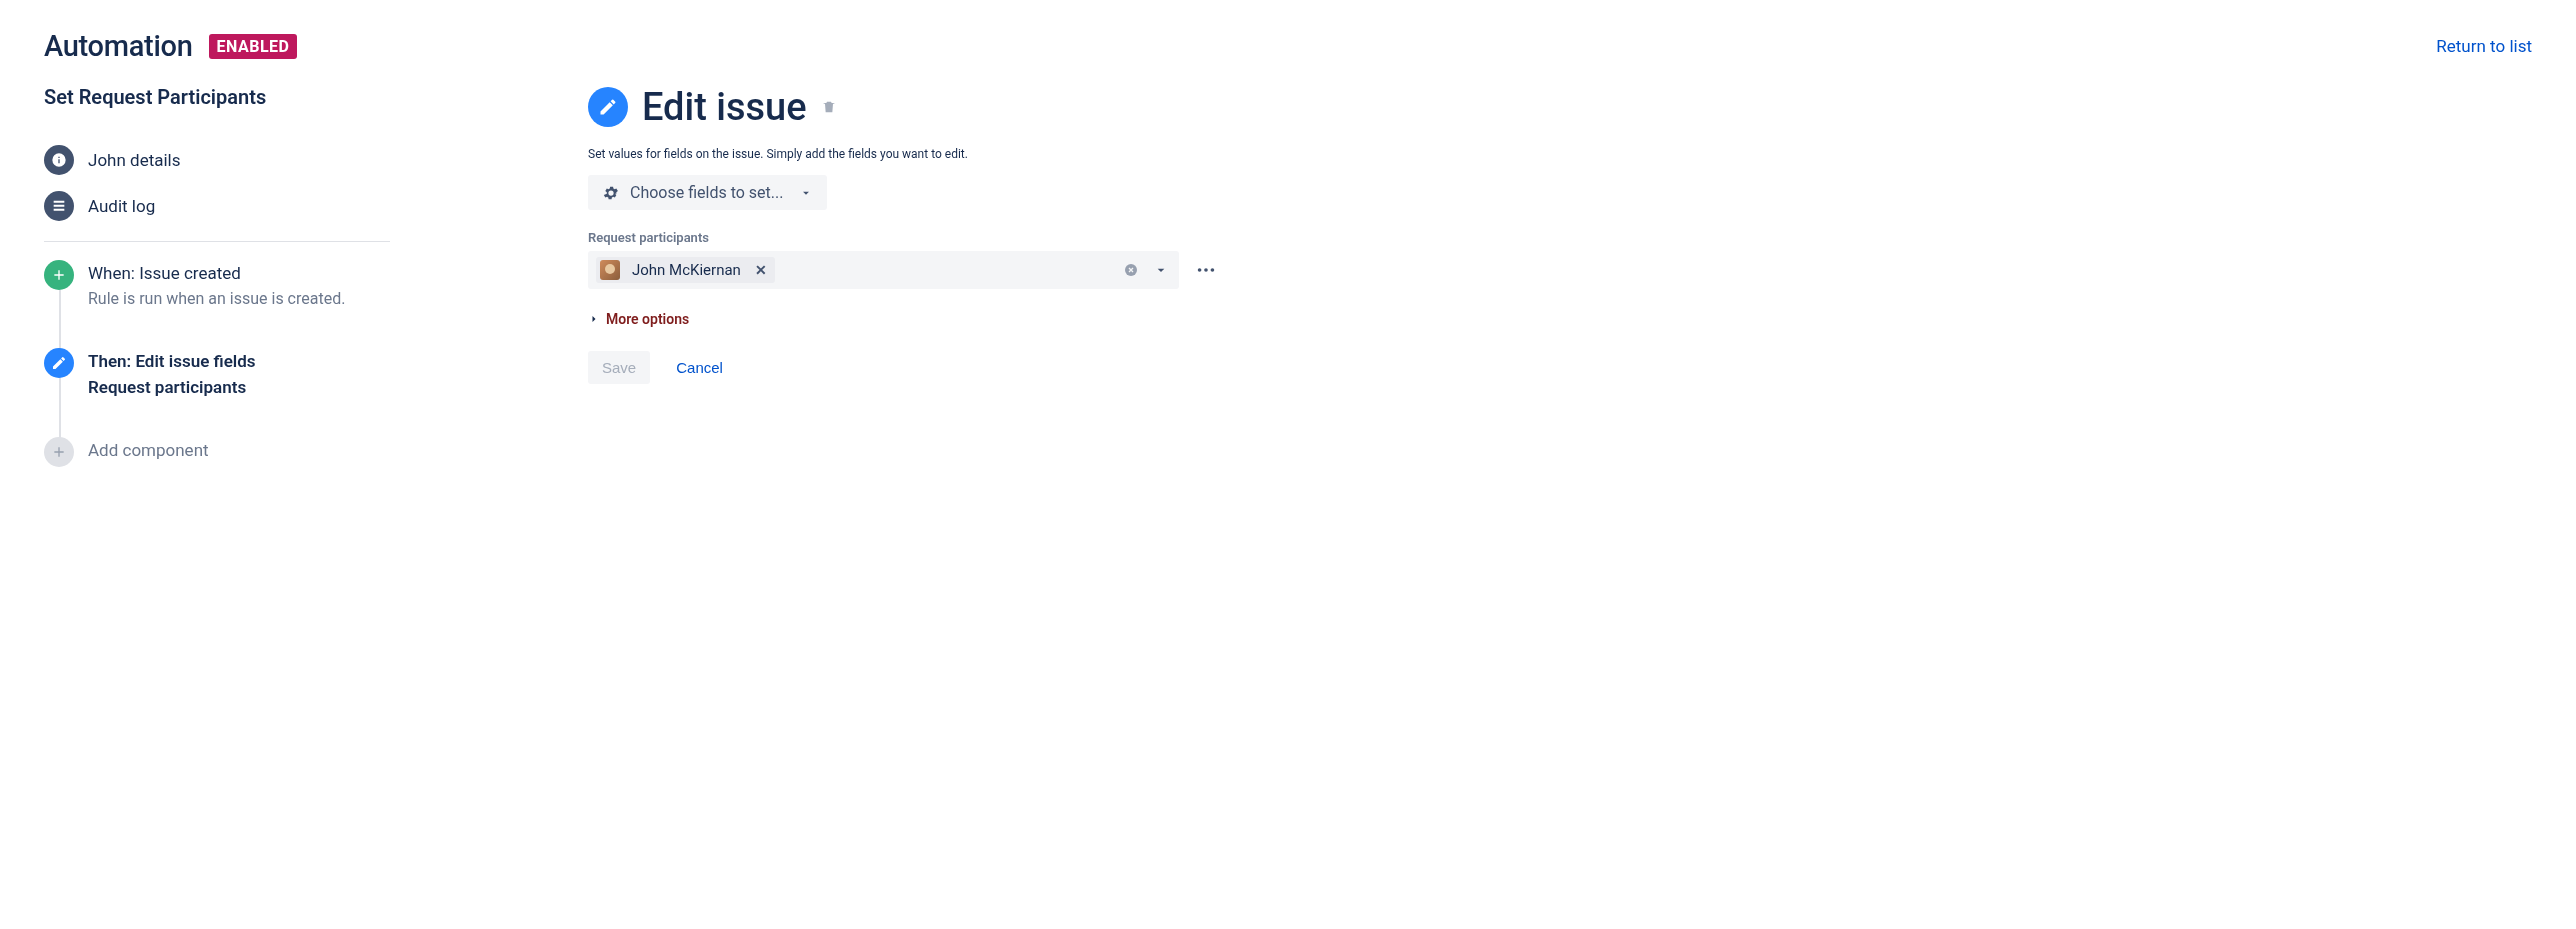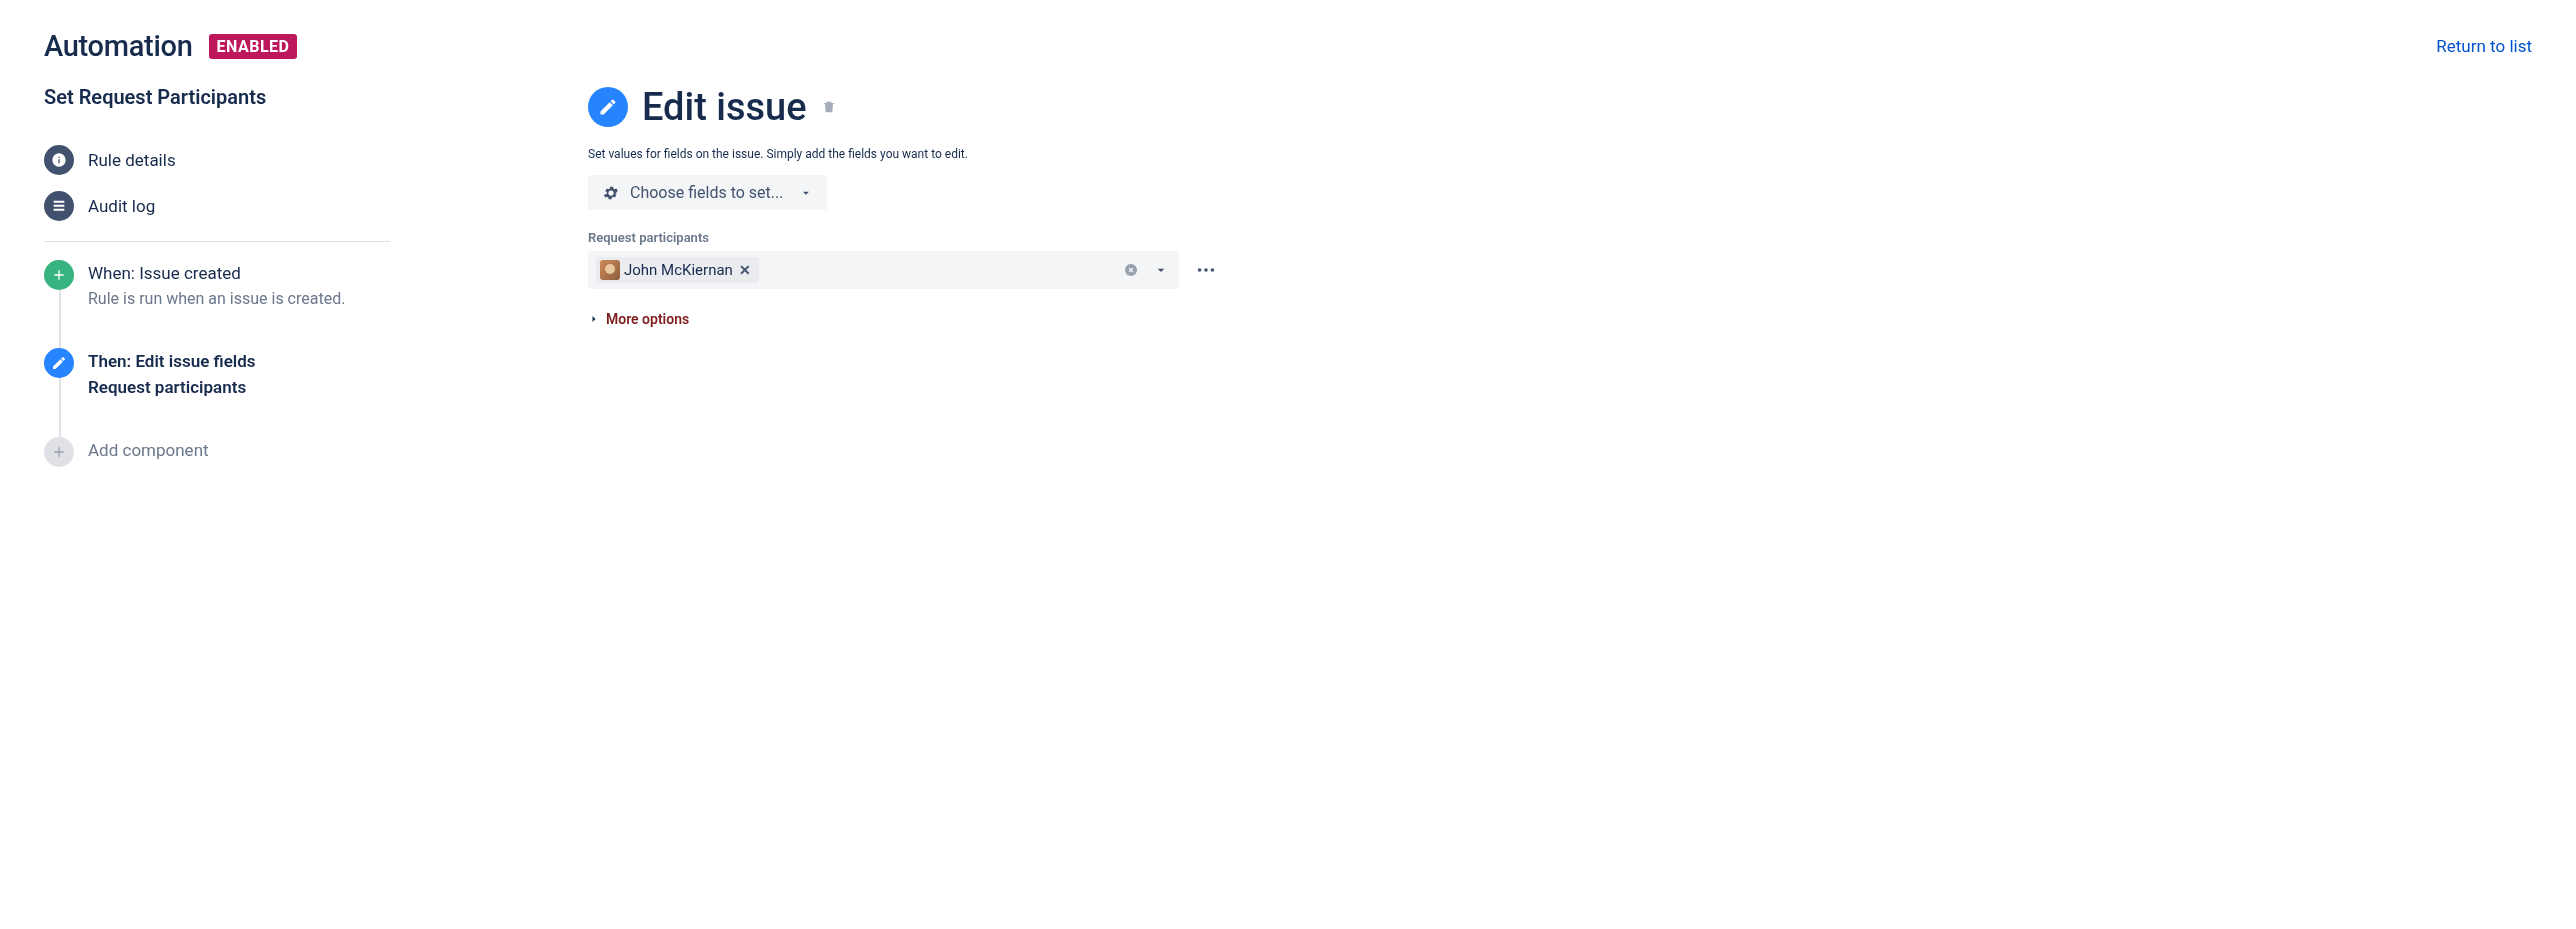--- a/index.html
+++ b/index.html
@@ -170,21 +170,21 @@
     display: flex;
     align-items: center;
     background: #F4F5F7;
     border-radius: 3px;
     padding: 6px 8px;
     position: relative;
   }
   .chip {
     display: inline-flex;
     align-items: center;
-    gap: 4px;
+    gap: 12px;
     background: #EBECF0;
     border-radius: 3px;
     padding: 3px 8px 3px 4px;
     font-size: 15px;
     color: #172B4D;
   }
   .avatar {
     width: 20px; height: 20px; border-radius: 3px;
     background: linear-gradient(135deg,#D08B5B 0%, #8B5E3C 100%);
     flex-shrink:0;
@@ -263,21 +263,21 @@
     <aside class="sidebar">
       <div class="rule-name">Set Request Participants</div>
 
       <ul class="menu-list">
         <li class="menu-item">
           <span class="menu-icon">
             <svg width="16" height="16" viewBox="0 0 24 24">
                 <path d="M12 2a10 10 0 100 20 10 10 0 000-20zm1 15h-2v-6h2v6zm0-8h-2V7h2v2z"></path>
               </svg>
           </span>
-          <span class="menu-label">Rule details</span>
+          <span class="menu-label">John details</span>
         </li>
         <li class="menu-item">
           <span class="menu-icon">
             <svg width="16" height="16" viewBox="0 0 24 24">
                 <path d="M4 4h16v3H4zM4 10h16v3H4zM4 16h16v3H4z"></path>
               </svg>
           </span>
           <span class="menu-label">Audit log</span>
         </li>
       </ul>
@@ -387,16 +387,20 @@
 
       <div class="expander">
         <span class="chev-r">
           <svg width="12" height="12" viewBox="0 0 24 24" fill="#172B4D">
               <path d="M9 6l6 6-6 6z"></path>
             </svg>
         </span>
         <span>More options</span>
       </div>
 
+      <div class="actions">
+        <button class="btn btn-save" disabled="">Save</button>
+        <button class="btn btn-cancel">Cancel</button>
+      </div>
     </main>
   </div>
 </div>
 
 
 </body></html>

